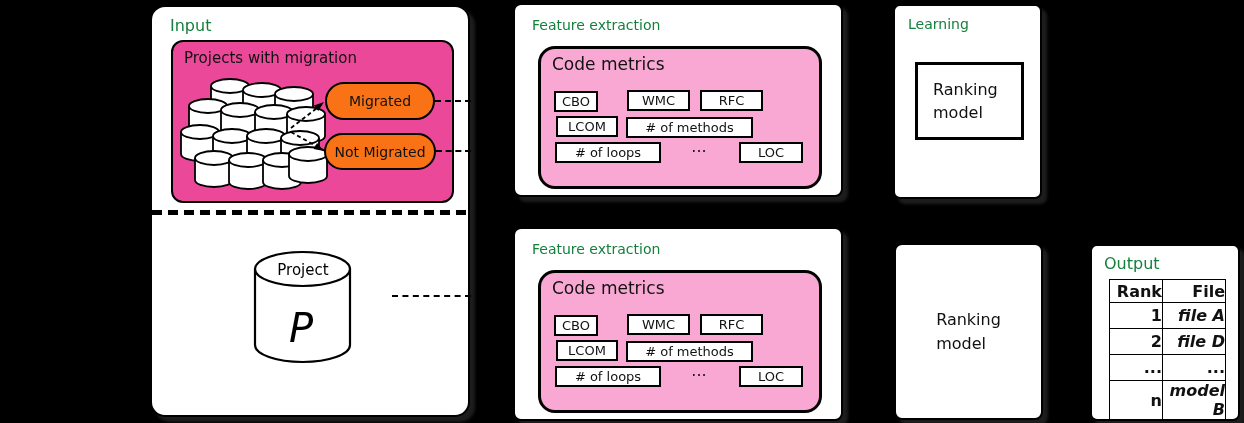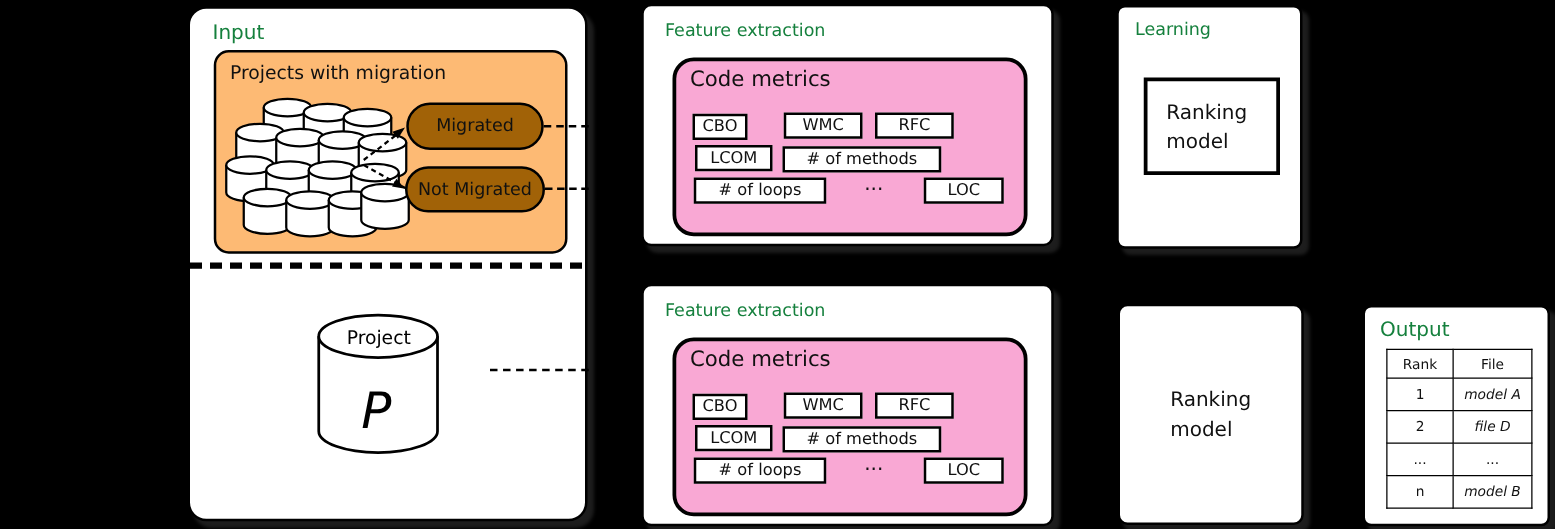--- a/index.html
+++ b/index.html
@@ -11,24 +11,24 @@
   }
   .box{
     position:absolute;background:#fff;border:2px solid #000;
     box-shadow:5px 5px 3px #1d1d1d;box-sizing:border-box;
   }
   .box-title{position:absolute;font-size:15px;color:#15803d;white-space:nowrap;}
 
   
   #input-box{left:150px;top:5px;width:320px;height:412px;border-radius:15px;}
   #projects-box{position:absolute;left:19px;top:33px;width:283px;height:163px;
-    border:2px solid #000;border-radius:12px;background:#fdba74;box-sizing:border-box;padding-left:26px;}
+    border:2px solid #000;border-radius:12px;background:#ec4899;box-sizing:border-box;padding-left:26px;}
   #projects-title{position:absolute;left:11px;top:7px;font-size:15px;}
   #projects-graphic{position:absolute;left:0;top:0;}
-  .pill{position:absolute;border:2px solid #000;border-radius:19px;background:#a16207;
+  .pill{position:absolute;border:2px solid #000;border-radius:19px;background:#f97316;
     display:flex;align-items:center;justify-content:center;font-size:14px;box-sizing:border-box;}
   #pill-migrated{left:173px;top:75px;width:110px;height:38px;}
   #pill-notmigrated{left:172px;top:126px;width:112px;height:37px;}
   .hdash{position:absolute;height:0;border-top:2px dashed #000;}
   #dash-migrated{left:283px;top:93px;width:36px;}
   #dash-notmigrated{left:284px;top:143px;width:35px;}
   #divider{position:absolute;left:0;top:203px;width:320px;height:5px;
     background:repeating-linear-gradient(90deg,#000 0 10px,transparent 10px 16px);}
   #project-cyl{position:absolute;left:100px;top:240px;}
   #dash-project{left:240px;top:288px;width:79px;}
@@ -63,22 +63,22 @@
   
   #ranking-box{left:894px;top:243px;width:149px;height:177px;border-radius:8px;
     display:flex;align-items:center;justify-content:center;}
   #ranking-text{font-size:16px;line-height:1.45;text-align:left;}
 
   
   #output-box{left:1090px;top:244px;width:150px;height:177px;border-radius:7px;}
   #output-title{left:12px;top:8px;font-size:16px;}
   #output-table{position:absolute;left:17px;top:33px;border-collapse:collapse;}
   #output-table th,#output-table td{
-    border:1.5px solid #000;text-align:center;font-weight:normal;
-    font-size:11px;padding:0;box-sizing:border-box;}
+    border:1.5px solid #000;text-align:right;font-weight:bold;
+    font-size:16px;padding:0;box-sizing:border-box;}
   #output-table th{width:53px;height:23px;}
   #output-table th:last-child{width:63px;}
   #output-table td{height:26px;}
   td.file-cell{font-style:italic;}
 </style>
 </head>
 <body>
 
 <div id="input-box" class="box">
   <div class="box-title" style="left:18px;top:9px;font-size:16px;">Input</div>
@@ -190,21 +190,21 @@
   <table id="output-table">
     <thead>
       <tr>
         <th>Rank</th>
         <th>File</th>
       </tr>
     </thead>
     <tbody>
       <tr>
         <td>1</td>
-        <td class="file-cell">model A</td>
+        <td class="file-cell">file A</td>
       </tr>
       <tr>
         <td>2</td>
         <td class="file-cell">file D</td>
       </tr>
       <tr>
         <td>...</td>
         <td>...</td>
       </tr>
       <tr>

